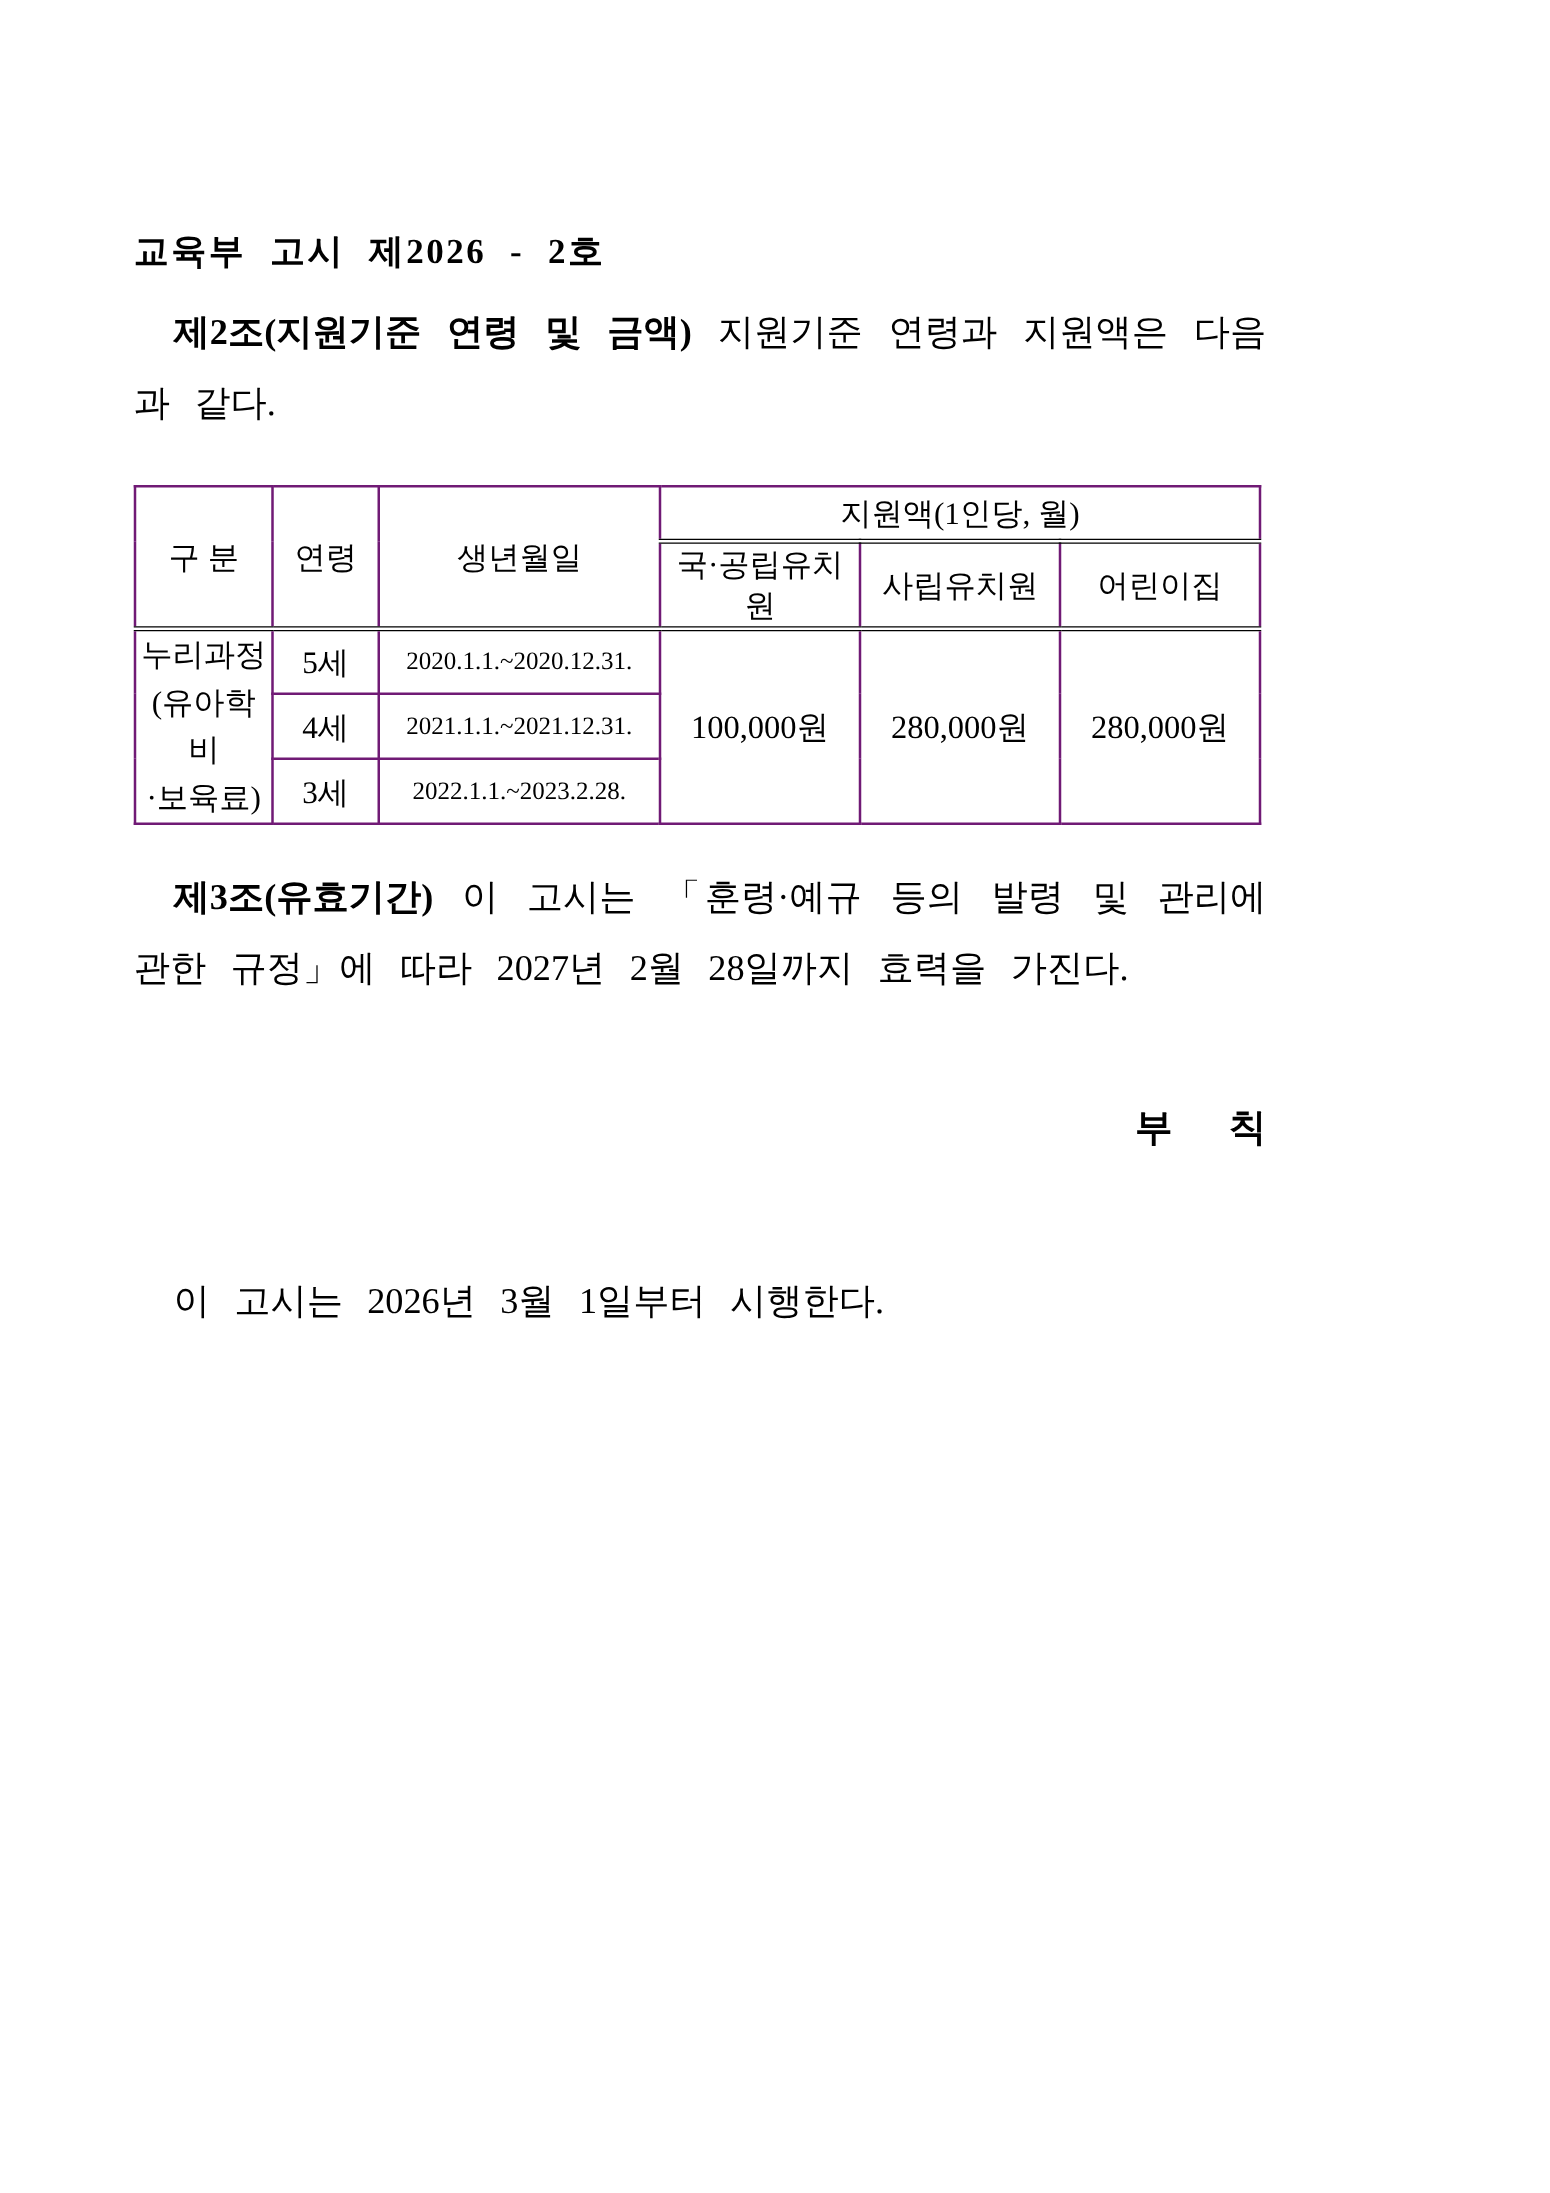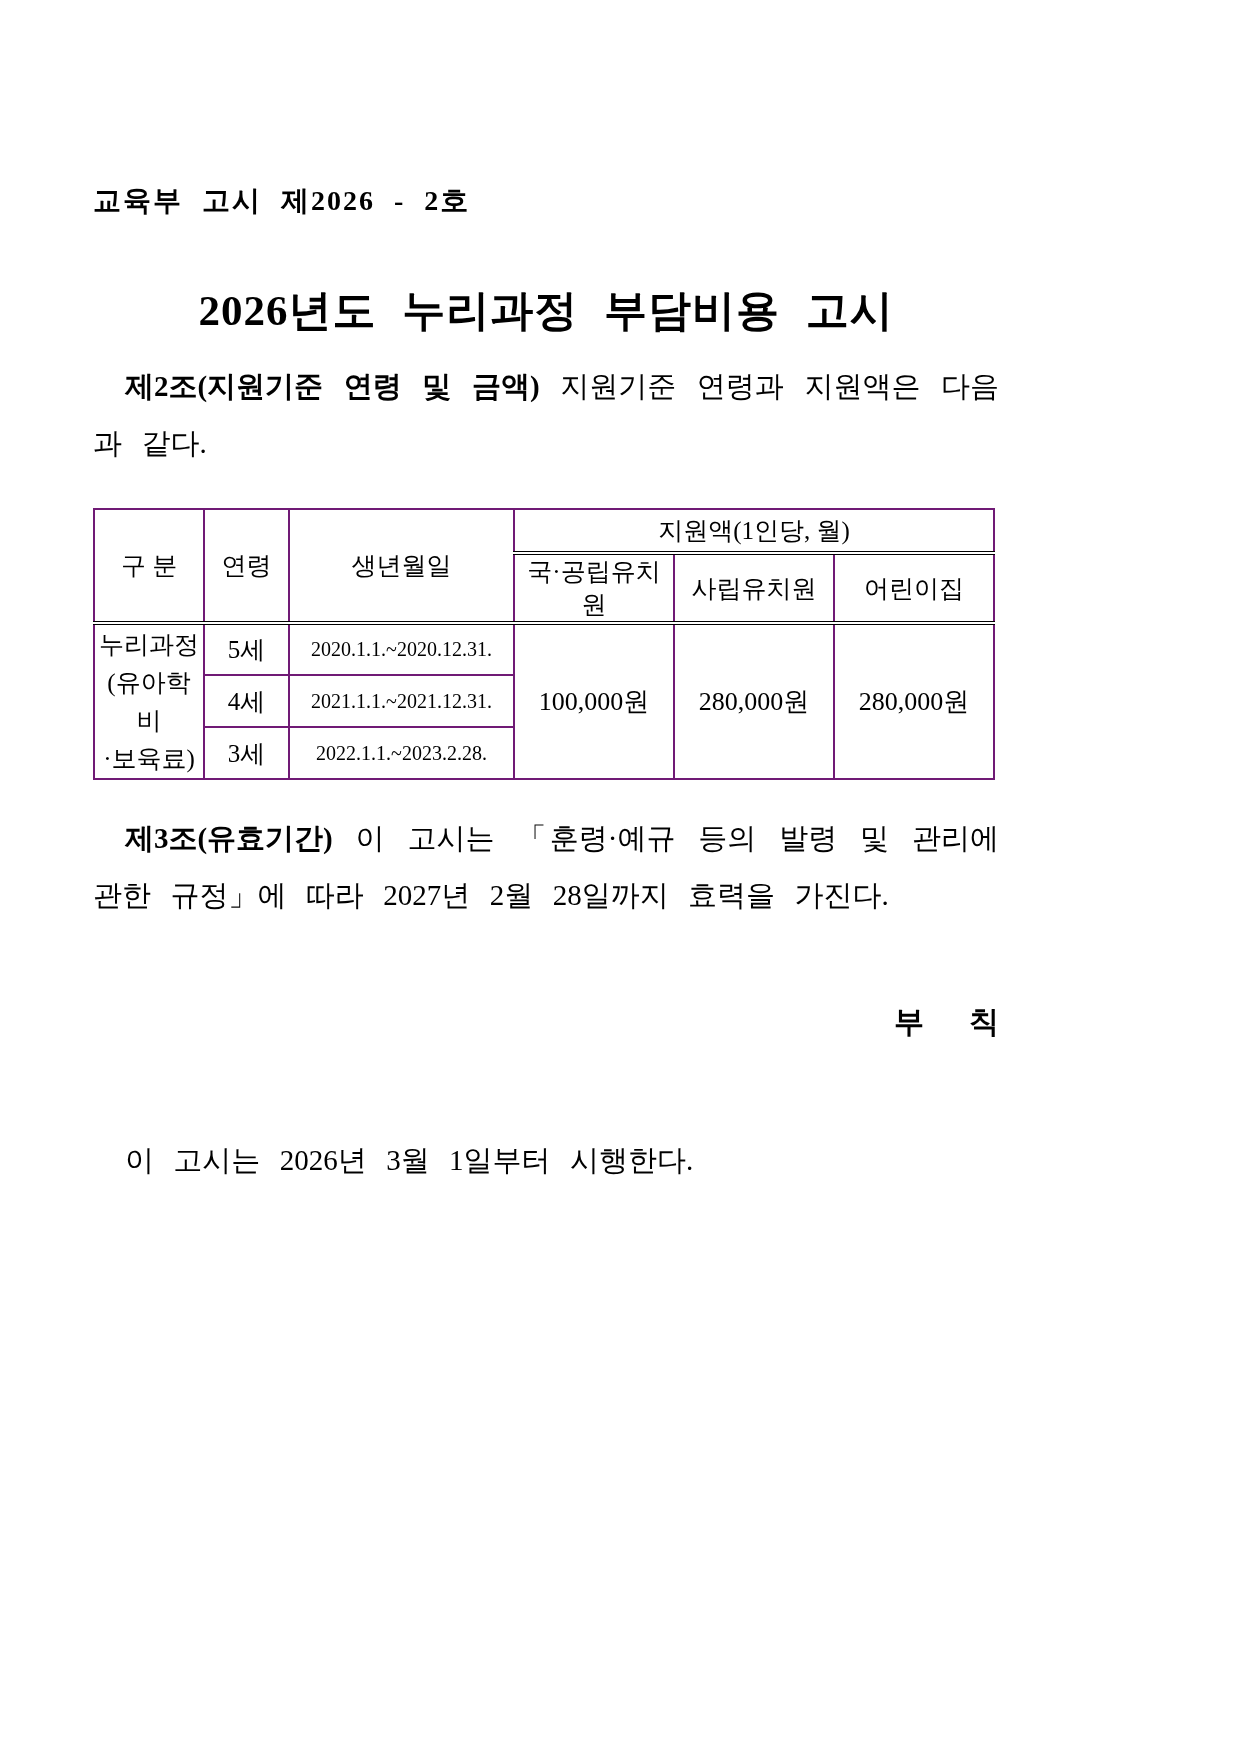--- a/index.html
+++ b/index.html
@@ -7,21 +7,21 @@
   body {
     width: 1240px;
     height: 1754px;
     position: relative;
     font-family: "Liberation Serif", "DejaVu Serif", serif;
     color: #000000;
     overflow: hidden;
   }
   .page {
     position: absolute;
-    left: 93px;
+    left: 107px;
     top: 0;
     width: 906px;
     height: 1754px;
   }
   .doc-number {
     margin-top: 182px;
     font-size: 28px;
     font-weight: bold;
     letter-spacing: 2px;
     word-spacing: 10px;
@@ -83,21 +83,20 @@
     word-spacing: 0.42em;
   }
 </style>
 </head>
 <body>
 
 <div class="page">
 
   <div class="doc-number">교육부 고시 제2026 - 2호</div>
 
-  <div class="doc-title">2026년도 누리과정 부담비용 고시</div>
 
 
   <p class="body-para para-2"><span class="article-label">제2조(지원기준 연령 및 금액)</span><span> 지원기준 연령과 지원액은 다음과 같다.</span></p>
 
   <table class="support-table">
     <colgroup>
       <col style="width:110px">
       <col style="width:85px">
       <col style="width:225px">
       <col style="width:160px">

